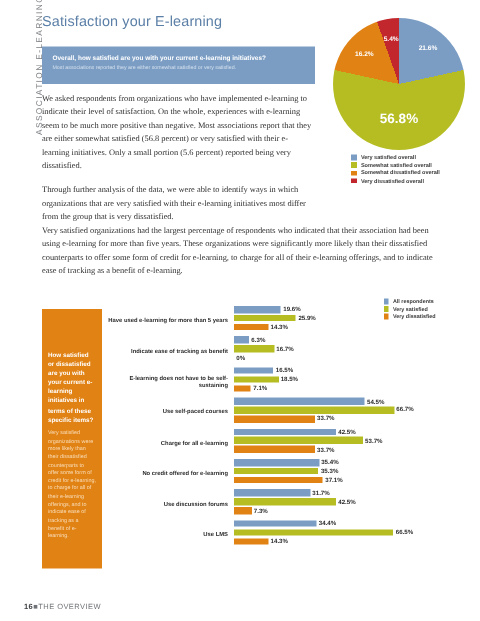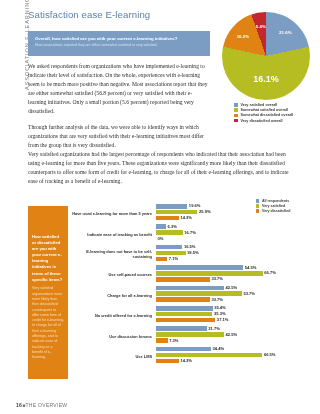--- a/index.html
+++ b/index.html
@@ -231,41 +231,41 @@
   }
   .footer .pg { font-weight: bold; color: #3d3f42; }
 </style>
 </head>
 <body>
 
 <div id="page">
 
   <div class="vert-head">ASSOCIATION E-LEARNING 2009</div>
 
-  <div class="page-title">Satisfaction ease E-learning</div>
+  <div class="page-title">Satisfaction your E-learning</div>
 
   <div class="callout">
     <div class="callout-q">Overall, how satisfied are you with your current e-learning initiatives?</div>
     <div class="callout-sub">Most associations reported they are either somewhat satisfied or very satisfied.</div>
   </div>
 
   <div class="body-col">
     <p>We asked respondents from organizations who have implemented e-learning to indicate their level of satisfaction. On the whole, experiences with e-learning seem to be much more positive than negative. Most associations report that they are either somewhat satisfied (56.8 percent) or very satisfied with their e-learning initiatives. Only a small portion (5.6 percent) reported being very dissatisfied.</p>
     <p>Through further analysis of the data, we were able to identify ways in which organizations that are very satisfied with their e-learning initiatives most differ from the group that is very dissatisfied.</p>
   </div>
 
   <div class="wide-col">
     <p>Very satisfied organizations had the largest percentage of respondents who indicated that their association had been using e-learning for more than five years. These organizations were significantly more likely than their dissatisfied counterparts to offer some form of credit for e-learning, to charge for all of their e-learning offerings, and to indicate ease of tracking as a benefit of e-learning.</p>
   </div>
 
   <div class="pie-wrap">
     <div class="pie" id="pie-disc" style="background: conic-gradient(rgb(123, 157, 196) 0deg, rgb(123, 157, 196) 77.76deg, rgb(181, 189, 35) 77.76deg, rgb(181, 189, 35) 282.24deg, rgb(224, 130, 20) 282.24deg, rgb(224, 130, 20) 340.56deg, rgb(193, 39, 45) 340.56deg, rgb(193, 39, 45) 360deg);"></div>
     <div id="pie-labels">
         <div class="pie-label" style="left: 71.3329px; top: 28.0234px; transform: translate(-50%, -50%);">21.6%</div>
-        <div class="pie-label big" style="left: 52px; top: 74.88px; transform: translate(-50%, -50%);">16.1%</div>
+        <div class="pie-label big" style="left: 52px; top: 74.88px; transform: translate(-50%, -50%);">56.8%</div>
         <div class="pie-label" style="left: 28.8966px; top: 31.6316px; transform: translate(-50%, -50%);">16.2%</div>
         <div class="pie-label" style="left: 46.7999px; top: 21.6421px; transform: translate(-50%, -50%);">5.4%</div>
       </div>
     <div class="pie-legend" id="pie-legend">
         <div class="pl-row">
           <span class="pl-sw" style="background: rgb(123, 157, 196);"></span>
           <span class="pl-txt">Very satisfied overall</span>
         </div>
         <div class="pl-row">
           <span class="pl-sw" style="background: rgb(181, 189, 35);"></span>

